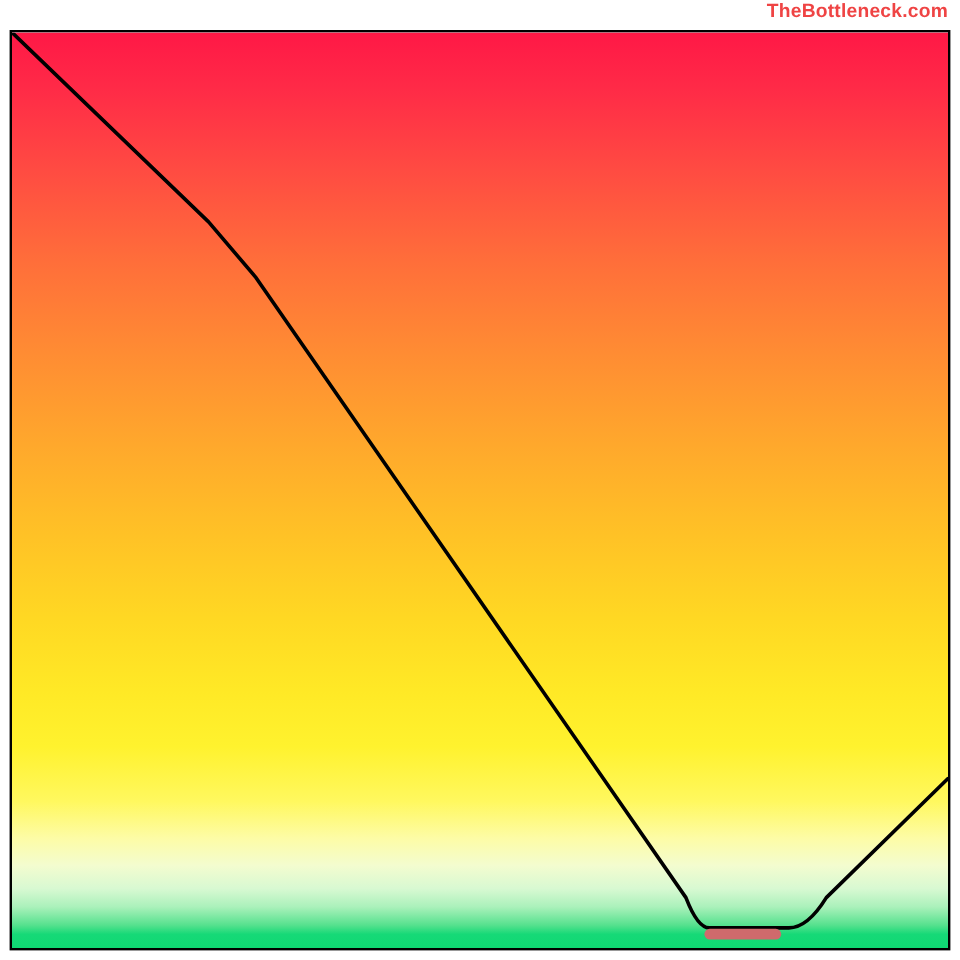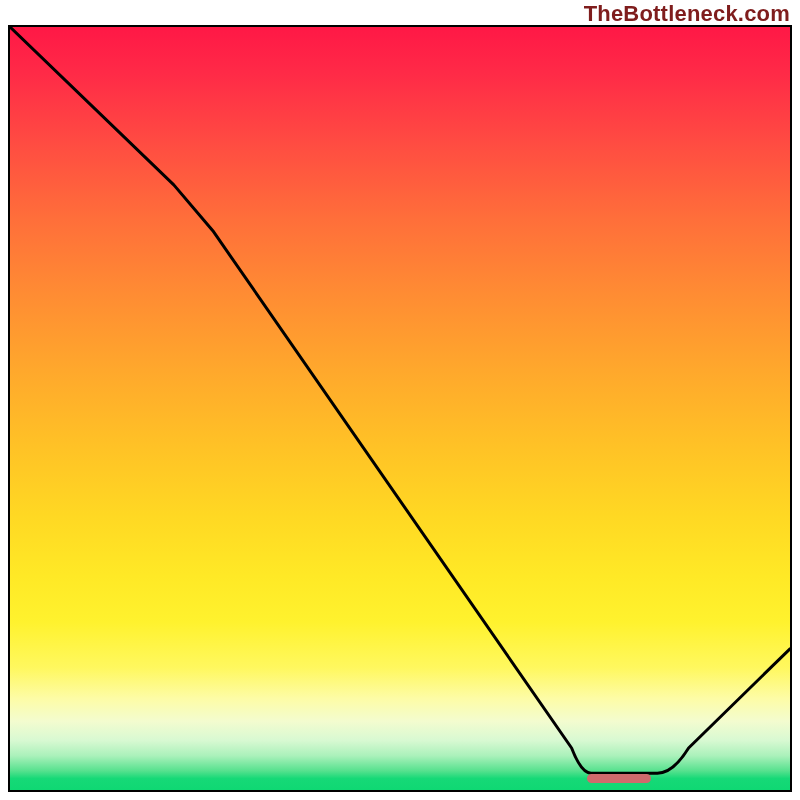--- a/index.html
+++ b/index.html
@@ -55,23 +55,23 @@
   .marker {
     position: absolute;
     height: 9px;
     background: #cf6a6c;
     border-radius: 5px;
   }
   .watermark {
     position: absolute;
     top: 1px;
     right: 10px;
-    font-size: 22px;
+    font-size: 16px;
     font-weight: bold;
-    color: #7f1d1d;
+    color: #ef4444;
     letter-spacing: 0.2px;
   }
 </style>
 </head>
 <body>
 
 <div class="watermark">TheBottleneck.com</div>
 
 <div class="frame">
 

